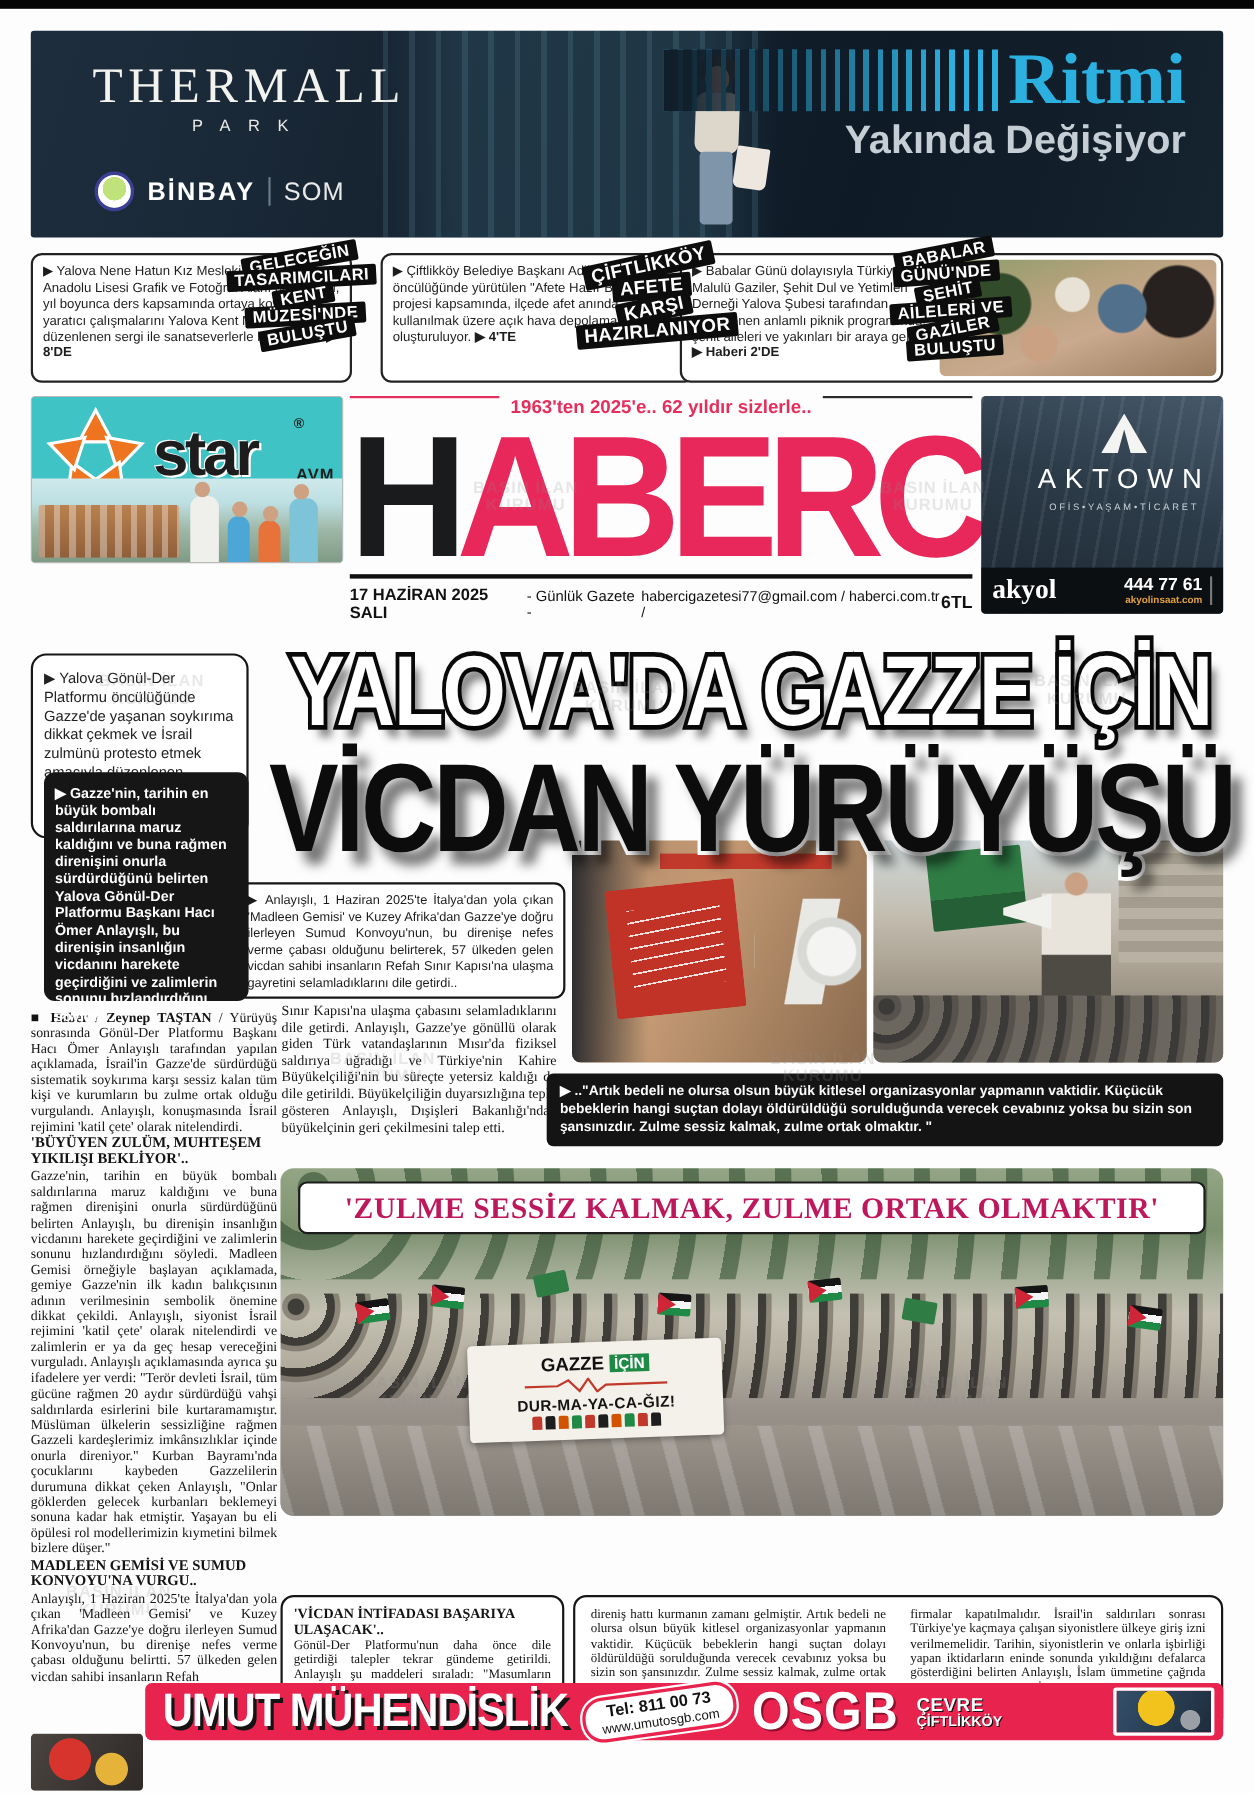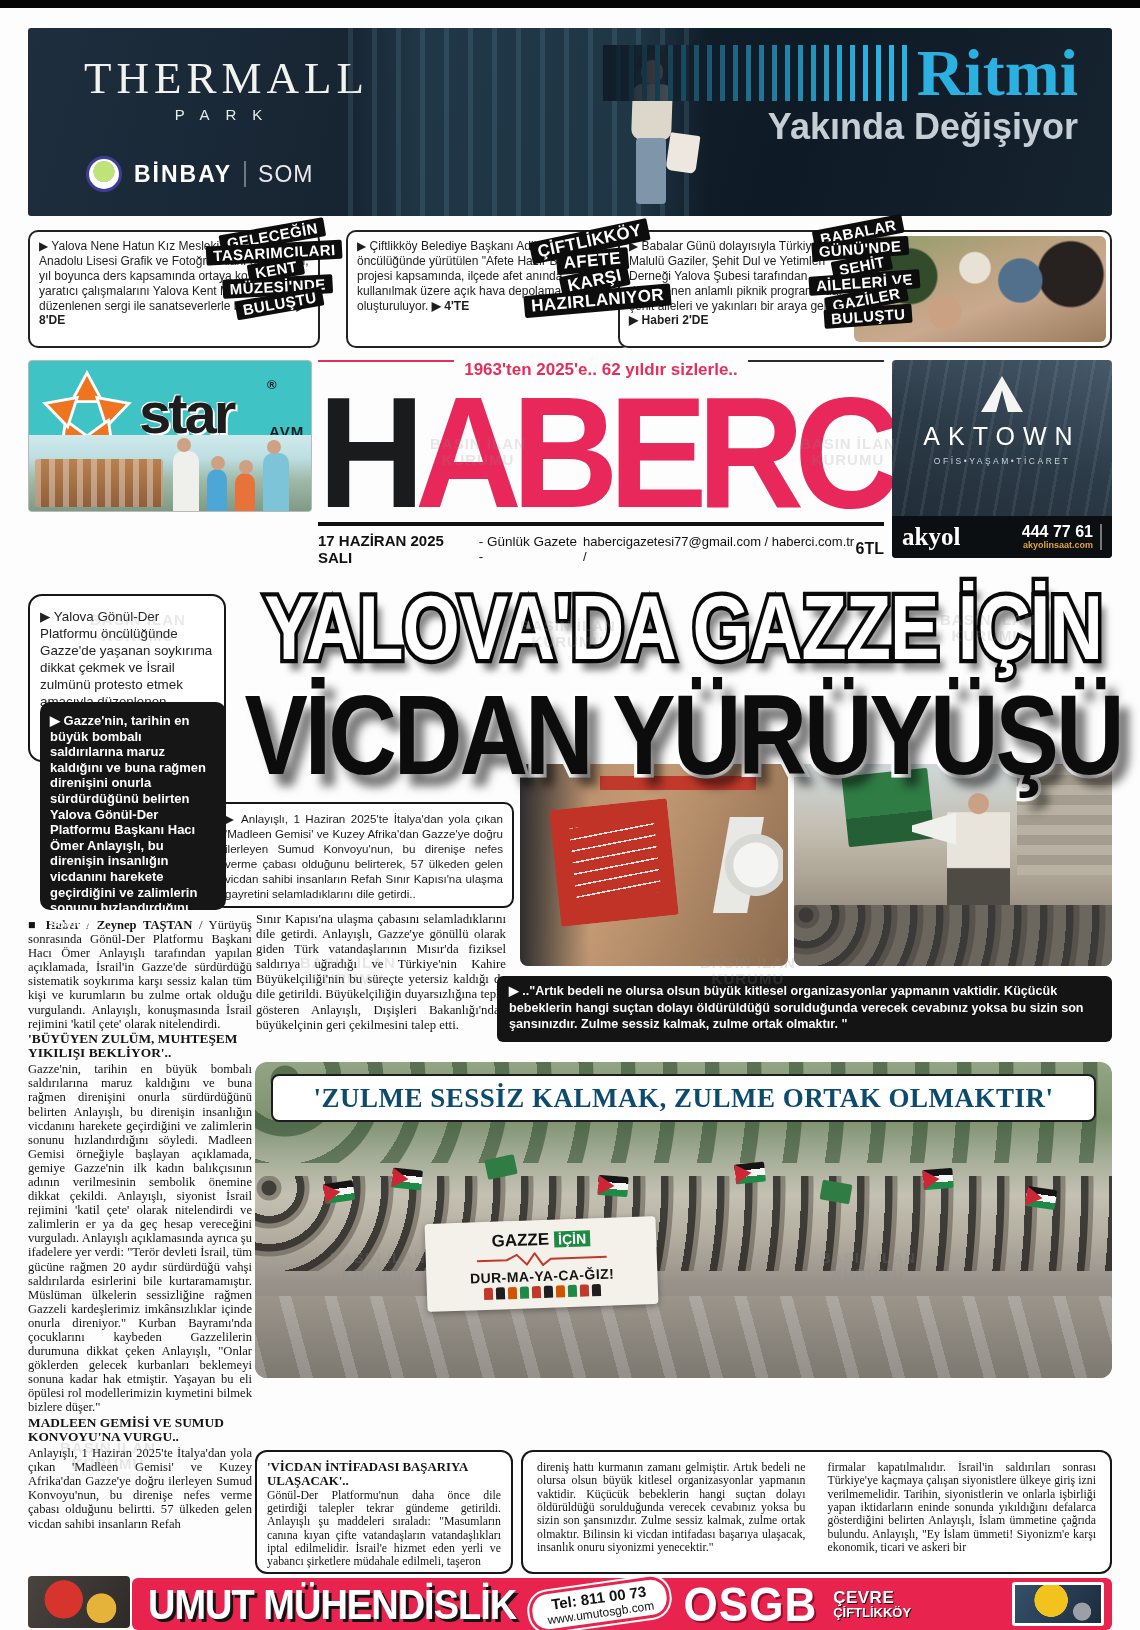--- a/index.html
+++ b/index.html
@@ -97,21 +97,21 @@
   .mh-rule { height:4px; background:#101010; margin-top:8px; }
   .mh-daterow { display:flex; justify-content:space-between; align-items:center; margin-top:6px; color:#111; }
   .mh-date { font-weight:bold; font-size:15px; }
   .mh-edition { font-size:13.5px; }
   .mh-contact { font-size:13px; }
   .mh-price { font-weight:bold; font-size:16px; }
 
   .aktown { position:absolute; left:892px; top:360px; width:220px; height:198px; border-radius:4px; overflow:hidden;
             background:linear-gradient(200deg,#47596a 0%,#2c3b48 45%,#1d2833 100%); }
   .ak-glass { position:absolute; inset:0; background:repeating-linear-gradient(100deg, rgba(255,255,255,.07) 0 3px, transparent 3px 18px); }
-  .ak-logo { position:absolute; top:16px; width:100%; text-align:center; color:#fff; }
+  .ak-logo { position:absolute; top:16px; width:100%; text-align:center; color:#fff;margin-left:20px; }
   .ak-mark { margin:0 auto; width:42px; height:36px; background:#f4f4f2;
              clip-path:polygon(50% 0,100% 100%,64% 100%,50% 40%,36% 100%,0 100%); }
   .ak-name { font-size:25px; letter-spacing:8px; margin-top:10px; font-weight:400; }
   .ak-sub { font-size:8.5px; letter-spacing:2.5px; color:#c9d2d8; margin-top:5px; }
   .ak-bottom { position:absolute; bottom:0; width:100%; height:42px; background:#0c0f12; display:flex;
                align-items:center; justify-content:space-between; padding:0 10px; }
   .ak-brand { color:#fff; font-family:"Liberation Serif",serif; font-weight:bold; font-size:25px; }
   .ak-right { text-align:right; border-right:2px solid #777; padding-right:7px; }
   .ak-phone { color:#fff; font-weight:bold; font-size:16px; line-height:1.05; }
   .ak-web { color:#e2a13f; font-size:9px; font-weight:bold; }
@@ -167,21 +167,21 @@
   .mainphoto { position:absolute; left:255px; top:1062px; width:857px; height:316px; border-radius:12px; overflow:hidden;
                background:linear-gradient(180deg,#93a584 0%,#7e9270 18%,#a4ad97 30%,#c4c1b2 42%,#b3aea0 55%,#97918a 70%,#908a82 85%,#86817a 100%); }
   .mp-trees { position:absolute; top:0; width:100%; height:32%;
               background:repeating-radial-gradient(circle at 30px 18px, rgba(42,72,42,.55) 0 14px, transparent 15px 42px); }
   .mp-crowd { position:absolute; top:36%; width:100%; height:30%;
               background:repeating-radial-gradient(circle at 14px 12px, rgba(32,30,28,.8) 0 7px, rgba(86,78,68,.5) 8px 12px, transparent 13px 28px); }
   .mp-road { position:absolute; bottom:0; width:100%; height:26%;
              background:repeating-linear-gradient(75deg, rgba(255,255,255,.18) 0 12px, transparent 12px 44px), linear-gradient(180deg,#9b958c,#7d7870); }
   .zbanner { position:absolute; left:16px; right:16px; top:12px; height:48px; background:#fff; border:2px solid #1c1c1c; border-radius:8px;
              display:flex; align-items:center; justify-content:center; font-family:"Liberation Serif",serif; font-weight:bold;
-             font-size:27px; letter-spacing:.5px; color:#0c4a6e; z-index:4; }
+             font-size:27px; letter-spacing:.5px; color:#be185d; z-index:4; }
   .flag { position:absolute; width:30px; height:20px; border-radius:2px;
           background:linear-gradient(180deg,#151515 0 33%,#f5f5f5 33% 66%,#1e8a46 66%); }
   .flag::after { content:''; position:absolute; inset:0; background:#cf2637; clip-path:polygon(0 0,55% 50%,0 100%); }
   .flag.g { background:#2f7c45; } .flag.g::after { display:none; }
   .gbanner { position:absolute; left:20%; top:50%; width:27%; height:28%; background:#f4f1ea; border-radius:4px; transform:rotate(-2deg);
              display:flex; flex-direction:column; align-items:center; justify-content:center; gap:2px; padding:4px;
              z-index:3; box-shadow:0 2px 6px rgba(0,0,0,.35); }
   .gb-l1 { font-weight:900; font-size:17px; color:#111; display:flex; align-items:center; }
   .gb-icin { background:#1e8a46; color:#fff; padding:0 4px; margin-left:5px; font-size:14px; }
   .gb-l2 { font-weight:900; font-size:14px; letter-spacing:.4px; color:#141414; }
@@ -197,21 +197,21 @@
   .boxA-head { font-weight:bold; font-size:12.8px; text-align:left; line-height:1.12; }
   .boxBC { position:absolute; left:521px; top:1450px; width:591px; height:124px; border:2px solid #161616; border-radius:12px;
            background:#fff; padding:9px 14px; display:flex; gap:22px; overflow:hidden; }
   .bc-col { flex:1; font-family:"Liberation Serif",serif; font-size:11.8px; line-height:1.13; text-align:justify; color:#131313; }
 
   
   .ba-photo-left { position:absolute; left:28px; top:1576px; width:102px; height:52px; border-radius:4px;
                    background:radial-gradient(circle at 35% 45%, #d6342c 0 26%, transparent 27%),
                               radial-gradient(circle at 72% 62%, #e6b33a 0 18%, transparent 19%),
                               linear-gradient(120deg,#4a4440,#2e2a28); }
-  .ba-bar { position:absolute; left:132px; top:1578px; width:980px; height:52px; background:#e8234d; border-radius:6px;
+  .ba-bar { position:absolute; left:132px; top:1530px; width:980px; height:52px; background:#e8234d; border-radius:6px;
             display:flex; align-items:center; gap:16px; padding:0 8px 0 16px; }
   .ba-title { color:#fff; font-weight:900; font-size:38px; letter-spacing:-1px; white-space:nowrap;
               text-shadow:3px 3px 0 #141414; transform:scaleY(1.12); }
   .ba-tel { background:#fff; border-radius:16px; padding:2px 14px; transform:rotate(-8deg); text-align:center;
             box-shadow:0 0 0 3px #e8234d, 0 0 0 5px #fff; }
   .ba-tel-l1 { font-weight:bold; font-size:15px; color:#111; }
   .ba-tel-l2 { font-size:12px; color:#111; }
   .ba-osgb { color:#fff; font-weight:900; font-size:44px; letter-spacing:1px; text-shadow:2px 2px 0 #8f0f2e; transform:scaleY(1.1); }
   .ba-extra { color:#fff; font-weight:900; line-height:1.02; text-shadow:1px 1px 0 #141414; }
   .ba-extra .e1 { font-size:17px; letter-spacing:.5px; }

